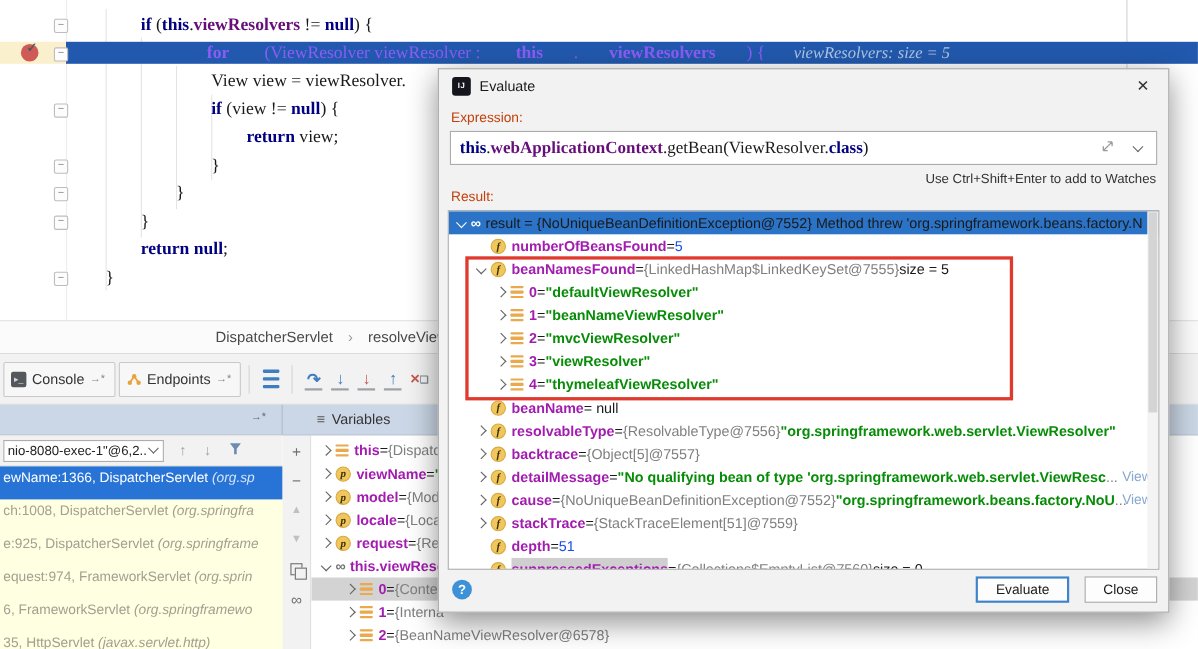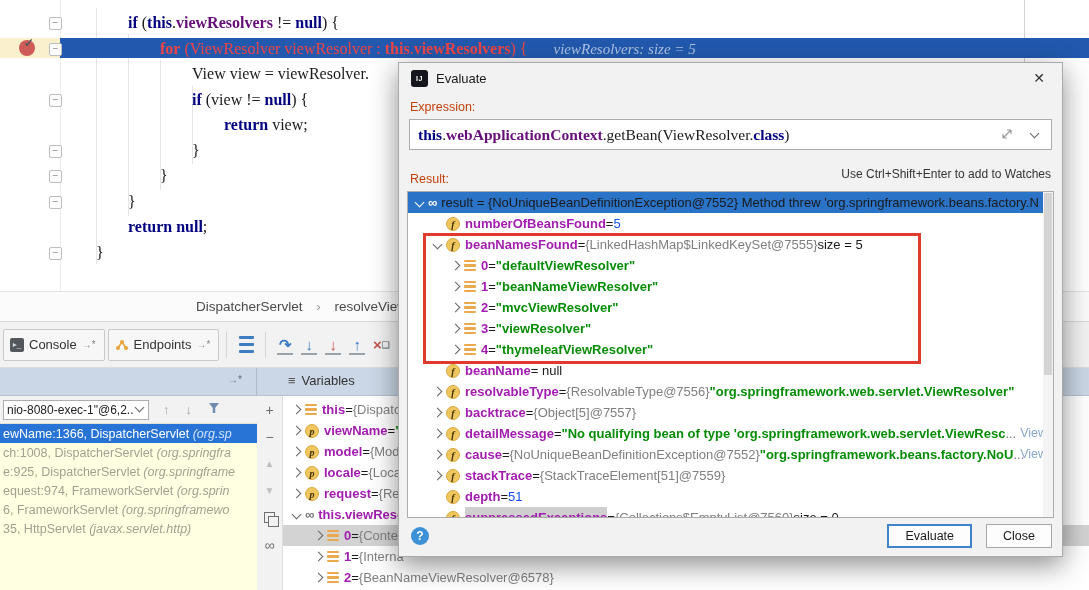--- a/index.html
+++ b/index.html
@@ -12,21 +12,21 @@
   .gutter-sep{position:absolute;left:60px;top:0;bottom:0;width:1px;background:#EDEDED;}
   #code-lines{position:absolute;left:0;top:10px;right:0;}
   .codeline{position:relative;height:25.5px;line-height:25.5px;white-space:nowrap;
             font-family:"Liberation Serif","DejaVu Serif",serif;font-size:16px;color:#000;}
   .codeline .lc{position:relative;z-index:2;}
   .codeline.cur::before{content:'';position:absolute;left:60px;right:0;top:2px;bottom:3px;background:#2259AE;}
   .codeline.cur::after{content:'';position:absolute;left:0;width:60px;top:2px;bottom:3px;background:#FAF0CD;}
   .ck{color:#000080;font-weight:bold;font-family:Liberation Serif, serif;}
   .ct{color:#1A1A1A;}
   .cfield{color:#660E7A;font-weight:bold;}
-  .cur .ck,.cur .ct,.cur .cfield{color:#ef4444;}
+  .cur .ck,.cur .ct,.cur .cfield{color:#8b5cf6;margin-left:28px;}
   .chint{color:#AFC5E4;font-style:italic;margin-left:26px;font-family:"Liberation Serif",serif;font-size:15px;}
   .fold-mark{position:absolute;left:49px;width:11px;height:11px;background:#FCFCFC;border:1px solid #BDBDBD;
              border-radius:2px;z-index:3;color:#888;font-size:10px;line-height:9px;text-align:center;}
   #breakpoint{position:absolute;left:19px;width:16px;height:16px;border-radius:50%;background:#CE5B56;z-index:3;}
   #breakpoint .chk{position:absolute;left:5px;top:-4px;color:#4F5A5E;font-size:12px;font-weight:bold;}
   
   #breadcrumb{position:absolute;left:0;top:291px;width:1089px;height:31px;background:#FBFBFB;
               border-top:1px solid #E3E3E3;border-bottom:1px solid #D8D8D8;box-sizing:border-box;
               font-size:13.5px;color:#4A4A4A;line-height:29px;}
   #breadcrumb .bc-wrap{margin-left:196px;}
@@ -58,21 +58,21 @@
   
   #frames{position:absolute;left:0;top:396px;width:257px;height:194px;background:#FFFFE1;overflow:hidden;}
   #frames .toprow{height:28px;background:#F2F2F2;display:flex;align-items:center;border-bottom:1px solid #E0E0D6;box-sizing:border-box;}
   .thread-combo{width:146px;height:20px;margin-left:3px;background:#fff;border:1px solid #ADADAD;
                 display:flex;align-items:center;font-size:12px;color:#222;padding:0 3px;box-sizing:border-box;}
   .thread-combo .tc-text{flex:1;overflow:hidden;white-space:nowrap;}
   .chev{display:inline-block;width:6px;height:6px;border-right:1.6px solid #646464;border-bottom:1.6px solid #646464;}
   .chev.r{transform:rotate(-45deg);margin:0 5px 0 4px;}
   .chev.d{transform:rotate(45deg);margin:0 5px 0 4px;}
   .f-icons{display:flex;align-items:center;margin-left:14px;gap:16px;color:#7F8B91;font-size:13px;}
-  .frow{height:19px;line-height:20.6px;white-space:nowrap;overflow:hidden;font-size:12.5px;
+  .frow{height:30px;line-height:20.6px;white-space:nowrap;overflow:hidden;font-size:12.5px;
         color:#A49F90;padding-left:3px;}
   .frow .fpkg{font-style:italic;}
   .frow.sel{background:#2874D6;color:#fff;}
   .frow.sel .fpkg{color:rgba(255,255,255,.8);}
   #vstrip{position:absolute;left:257px;top:396px;width:26px;height:194px;background:#F2F2F2;
           border-right:1px solid #DDD;box-sizing:border-box;display:flex;flex-direction:column;align-items:center;}
   #vstrip .st-ic{height:27px;display:flex;align-items:center;justify-content:center;width:100%;
                  font-size:14px;color:#6F6F6F;}
   #vstrip .dim{color:#C0C0C0;font-size:10px;}
   .ic-dup{position:relative;width:9px;height:9px;border:1.5px solid #6F6F6F;}
@@ -105,21 +105,21 @@
            line-height:17px;text-align:center;letter-spacing:.5px;margin-right:8px;}
   #dlg-title .ttl{font-size:13px;color:#1A1A1A;}
   #dlg-close{position:absolute;right:12px;top:5px;width:22px;height:20px;text-align:center;line-height:20px;
              font-size:14px;color:#333;}
   .dlg-label{position:absolute;left:11px;font-size:12.5px;color:#c2410c;}
   #expr-combo{position:absolute;left:10px;right:10px;top:56px;height:31px;background:#fff;border:1px solid #ABABAB;
               box-sizing:border-box;display:flex;align-items:center;padding:0 8px;
               font-family:"Liberation Serif","DejaVu Serif",serif;font-size:15.5px;white-space:nowrap;overflow:hidden;}
   #expr-combo .grow{flex:1;}
   .expand-ic{flex:none;color:#9A9A9A;margin-right:14px;}
-  #watch-hint{position:absolute;right:11px;top:92px;font-size:12px;color:#333;margin-top:12px;}
+  #watch-hint{position:absolute;right:11px;top:92px;font-size:12px;color:#333;}
   #treebox{position:absolute;left:8px;right:8px;top:128px;height:327px;background:#fff;border:1px solid #ABABAB;
            box-sizing:border-box;overflow:hidden;}
   #treebox .vscroll{position:absolute;right:0;top:0;bottom:0;width:10px;background:#F4F4F4;}
   #treebox .vthumb{position:absolute;right:1px;top:1px;width:8px;height:56%;background:#D4D4D4;}
   #dlg-buttons{position:absolute;left:12px;right:10px;bottom:7px;height:26px;display:flex;align-items:center;}
   .help-ic{width:18px;height:18px;border-radius:50%;background:#3D91D6;color:#fff;font-size:12px;font-weight:bold;
            text-align:center;line-height:18px;}
   .btn{height:24px;padding:0 16px;background:#FDFDFD;border:1px solid #A8A8A8;font-size:12.5px;color:#1A1A1A;
        display:flex;align-items:center;box-sizing:border-box;}
   .btn.default{border:2px solid #3F83C9;margin-right:14px;}

